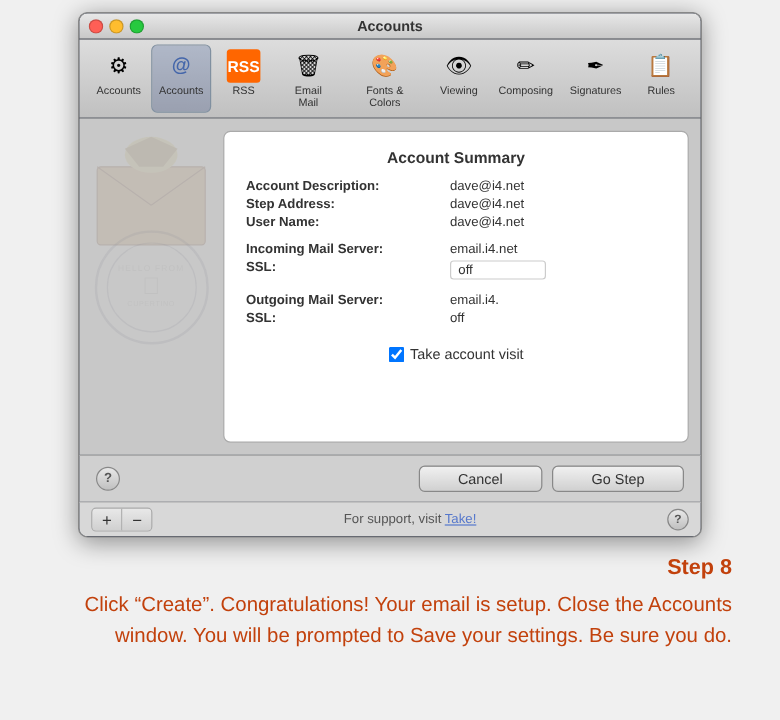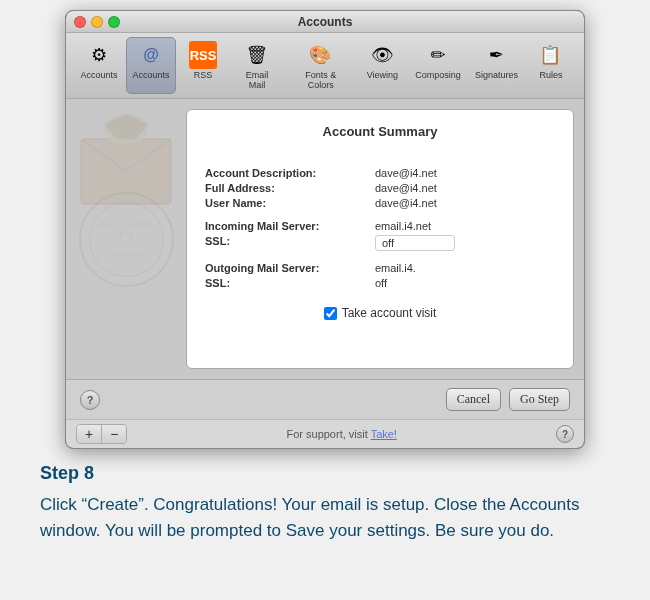--- a/index.html
+++ b/index.html
@@ -156,21 +156,21 @@
       border-radius: 6px;
       border: 1px solid #aaa;
       padding: 14px 16px;
       min-height: 250px;
     }
     .panel-title {
       text-align: center;
       font-size: 13px;
       font-weight: bold;
       color: #333;
-      margin-bottom: 26px;
+      margin-bottom: 8px;
     }
     .info-table {
       width: 100%;
       border-collapse: collapse;
     }
     .info-table tr td {
       font-size: 11px;
       padding: 1.5px 2px;
       color: #333;
       vertical-align: top;
@@ -228,28 +228,27 @@
       cursor: pointer;
       display: flex;
       align-items: center;
       justify-content: center;
     }
     .btn-group {
       display: flex;
       gap: 8px;
     }
     .mac-btn {
-      padding: 3px 10px;
+      padding: 3px 32px;
       border-radius: 5px;
       font-size: 12px;
       cursor: pointer;
       border: 1px solid #888;
       background: linear-gradient(to bottom, #f0f0f0, #d0d0d0);
       color: #333;
-      font-family: Liberation Serif, serif;
     }
     .mac-btn.primary {
       background: linear-gradient(to bottom, #7ab0e8, #4a80c8);
       border: 1px solid #3060a0;
       color: white;
       font-weight: bold;
     }
 
     
     .status-bar {
@@ -296,23 +295,23 @@
       font-weight: bold;
       color: #555;
       display: flex;
       align-items: center;
       justify-content: center;
       cursor: pointer;
     }
 
     
     .instructions {
-      text-align: left;
+      text-align: right;
       padding: 14px 40px 10px;
-      color: #0c4a6e;
+      color: #c2410c;
     }
     .step-title {
       font-size: 18px;
       font-weight: bold;
       margin-bottom: 8px;
     }
     .step-body {
       font-size: 17px;
       line-height: 1.5;
     }
@@ -395,21 +394,21 @@
     <div class="account-panel">
       <div class="panel-title">Account Summary</div>
 
       <table class="info-table">
         <tbody>
             <tr>
           <td class="label">Account Description:</td>
           <td class="value">dave@i4.net</td>
         </tr>
         <tr>
-          <td class="label">Full Address:</td>
+          <td class="label">Step Address:</td>
           <td class="value">dave@i4.net</td>
         </tr>
         <tr>
           <td class="label">User Name:</td>
           <td class="value">dave@i4.net</td>
         </tr>
         <tr class="section-gap">
               <td colspan="2"></td>
             </tr>
         <tr>

